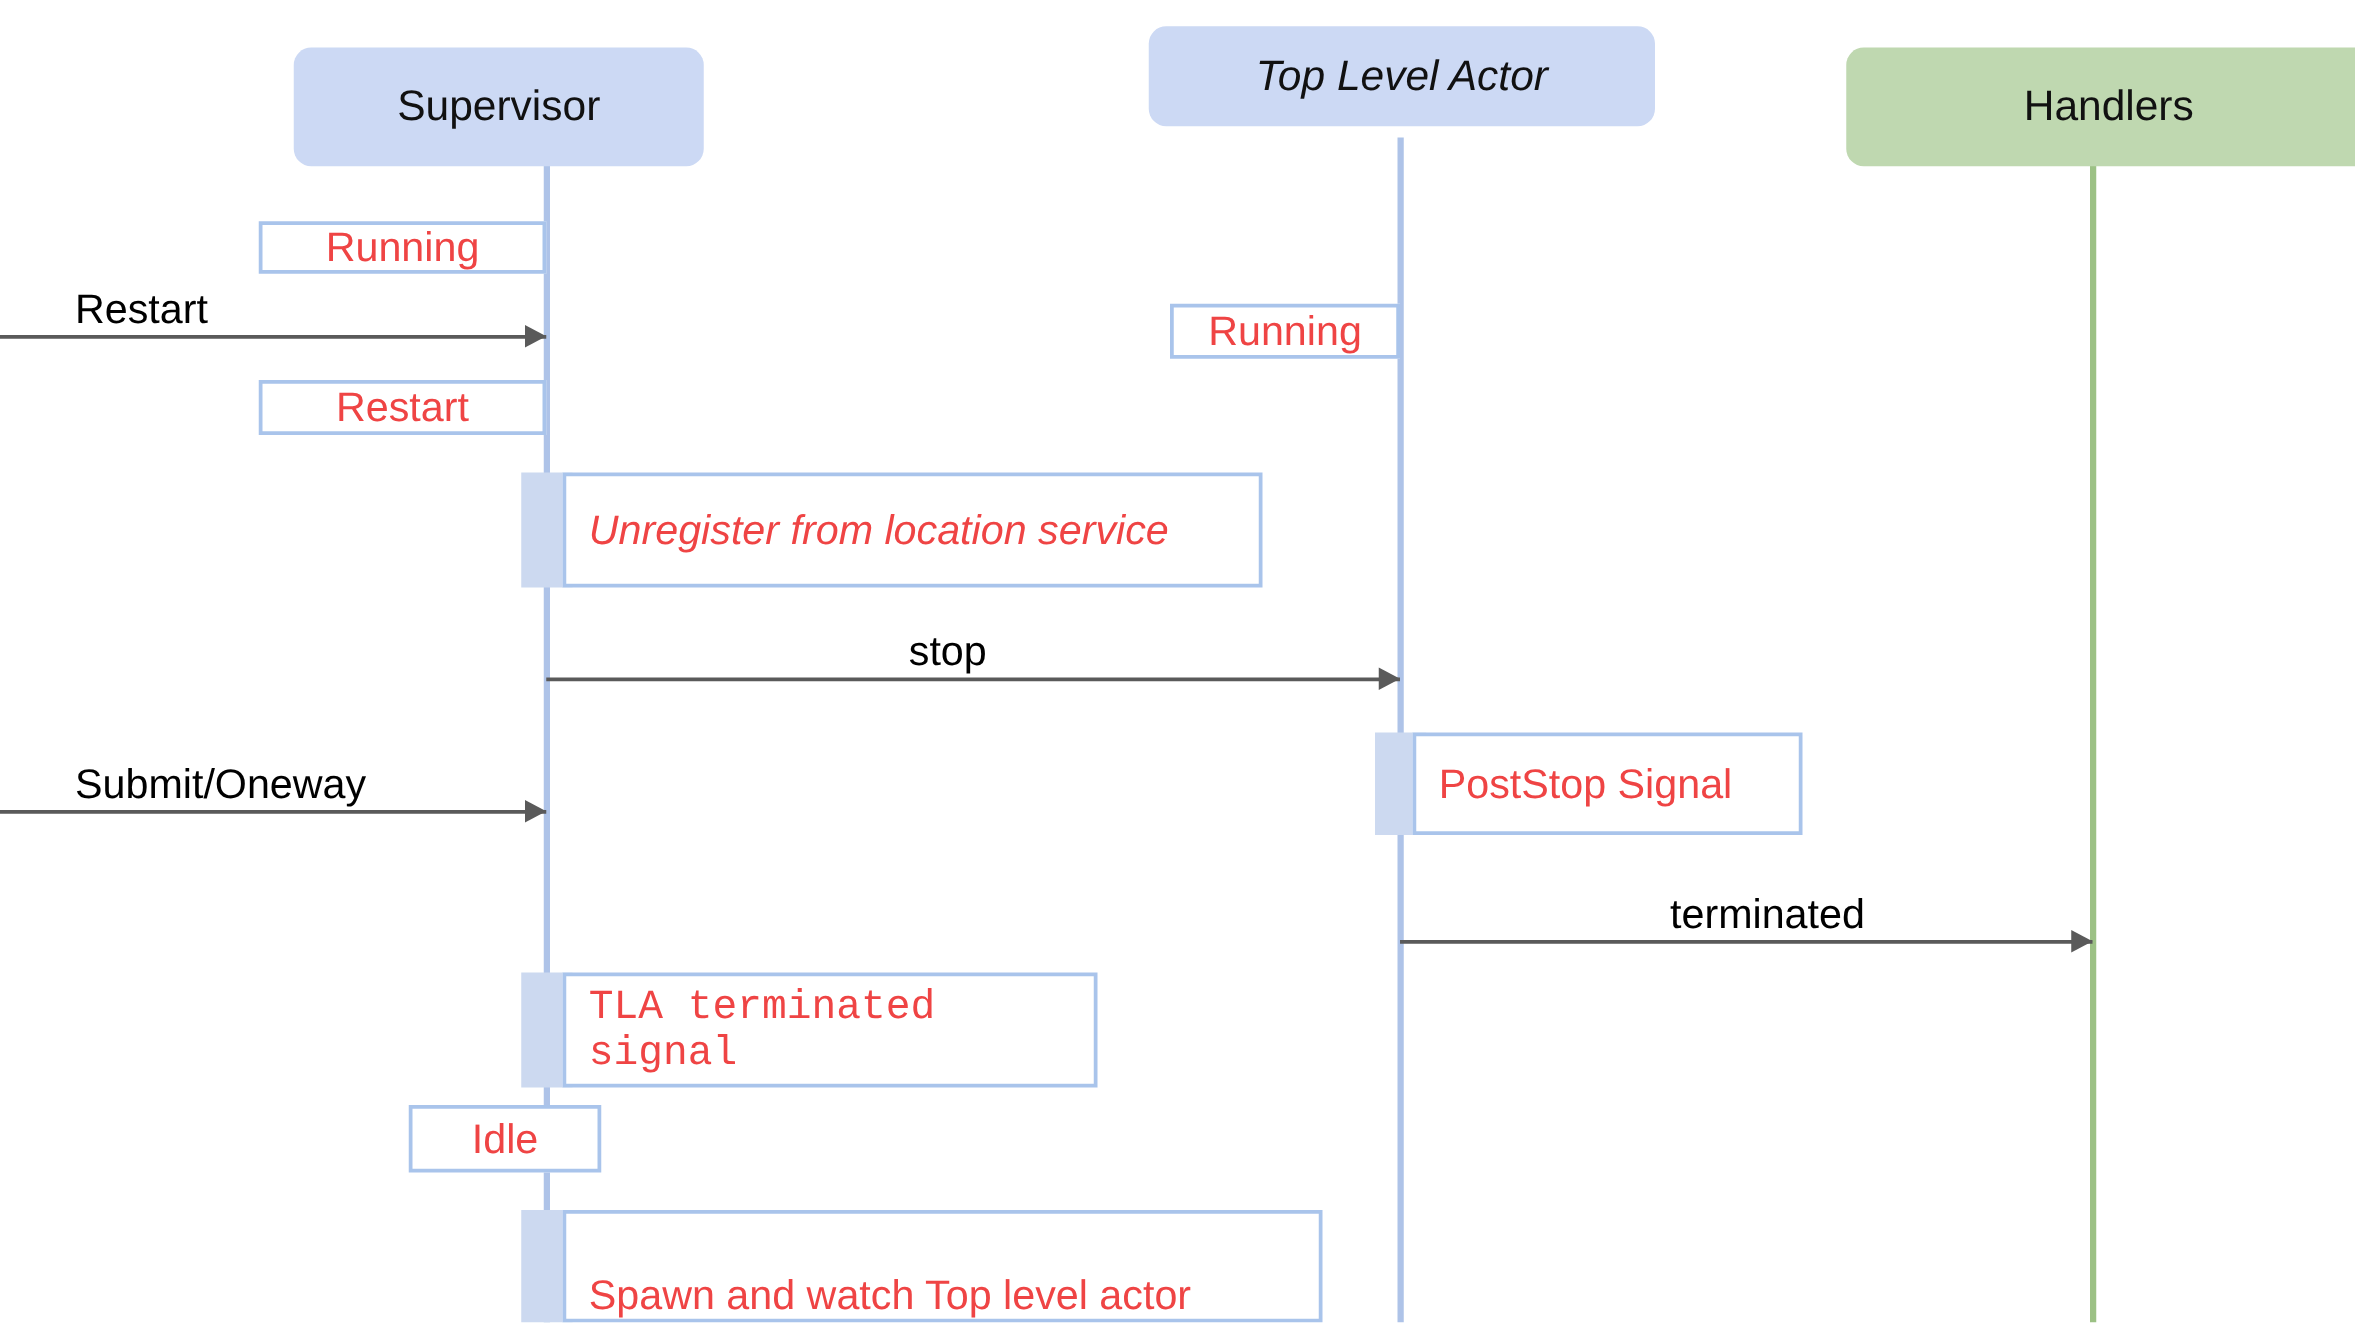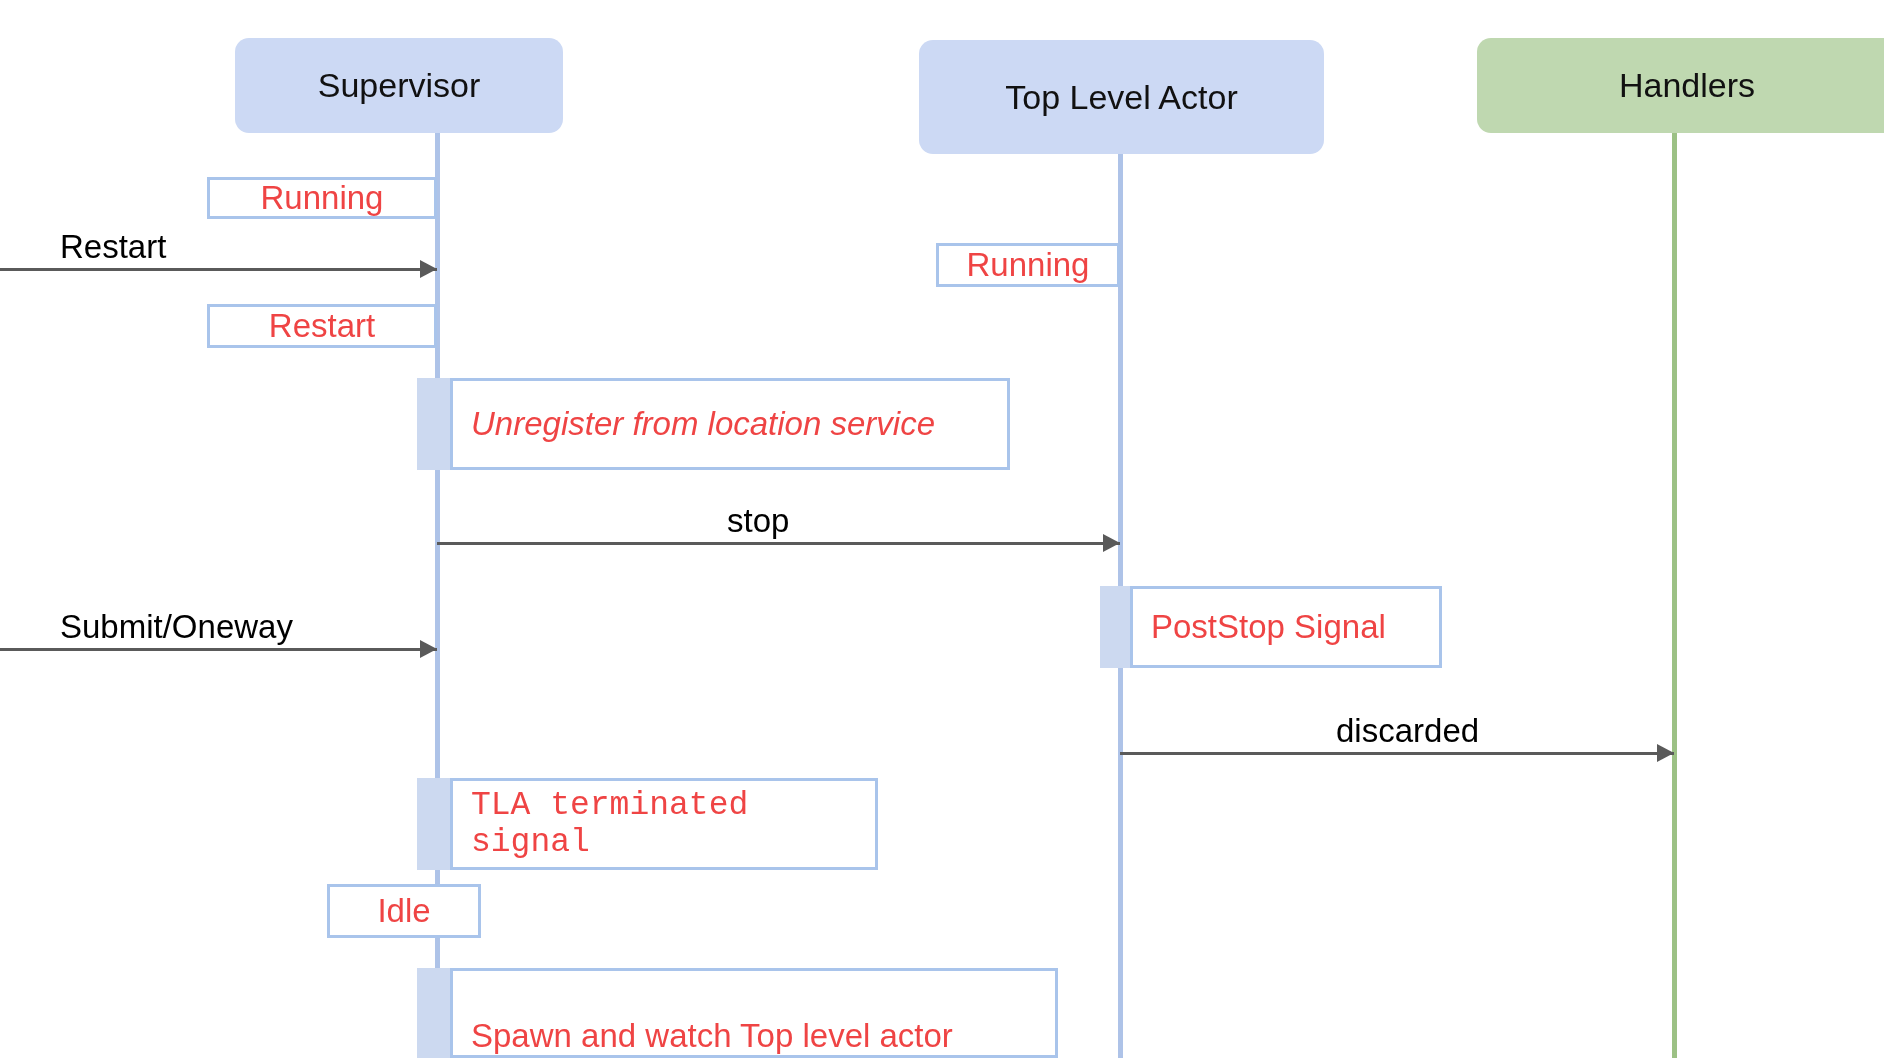--- a/index.html
+++ b/index.html
@@ -34,21 +34,21 @@
 
 <div id="canvas">
 
   <div class="lifeline blue" style="left:435px;top:110px;height:948px;"></div>
   <div class="lifeline blue" style="left:1118px;top:110px;height:948px;"></div>
   <div class="lifeline green" style="left:1672px;top:110px;height:948px;"></div>
 
   <div class="header-box blue" style="left:235px;top:38px;width:328px;height:95px;">
     <span>Supervisor</span>
   </div>
-  <div class="header-box blue" style="left:919px;top:40px;width:405px;height:114px;">
+  <div class="header-box blue" style="left:919px;top:21px;width:405px;height:80px;font-style:italic;">
     <span>Top Level Actor</span>
   </div>
   <div class="header-box green" style="left:1477px;top:38px;width:420px;height:95px;">
     <span>Handlers</span>
   </div>
 
   <div class="activation" style="left:417px;top:378px;height:92px;"></div>
   <div class="activation" style="left:1100px;top:586px;height:82px;"></div>
   <div class="activation" style="left:417px;top:778px;height:92px;"></div>
   <div class="activation" style="left:417px;top:968px;height:90px;"></div>
@@ -90,17 +90,17 @@
   <div class="arrowhead" style="left:420px;top:260px;"></div>
 
   <div class="msg-label" style="left:727px;top:502px;">stop</div>
   <div class="msg-line" style="left:437px;top:542px;width:683px;"></div>
   <div class="arrowhead" style="left:1103px;top:534px;"></div>
 
   <div class="msg-label" style="left:60px;top:608px;">Submit/Oneway</div>
   <div class="msg-line" style="left:0px;top:648px;width:437px;"></div>
   <div class="arrowhead" style="left:420px;top:640px;"></div>
 
-  <div class="msg-label" style="left:1336px;top:712px;">discarded</div>
+  <div class="msg-label" style="left:1336px;top:712px;">terminated</div>
   <div class="msg-line" style="left:1120px;top:752px;width:554px;"></div>
   <div class="arrowhead" style="left:1657px;top:744px;"></div>
 
 </div>
 
 </body></html>

